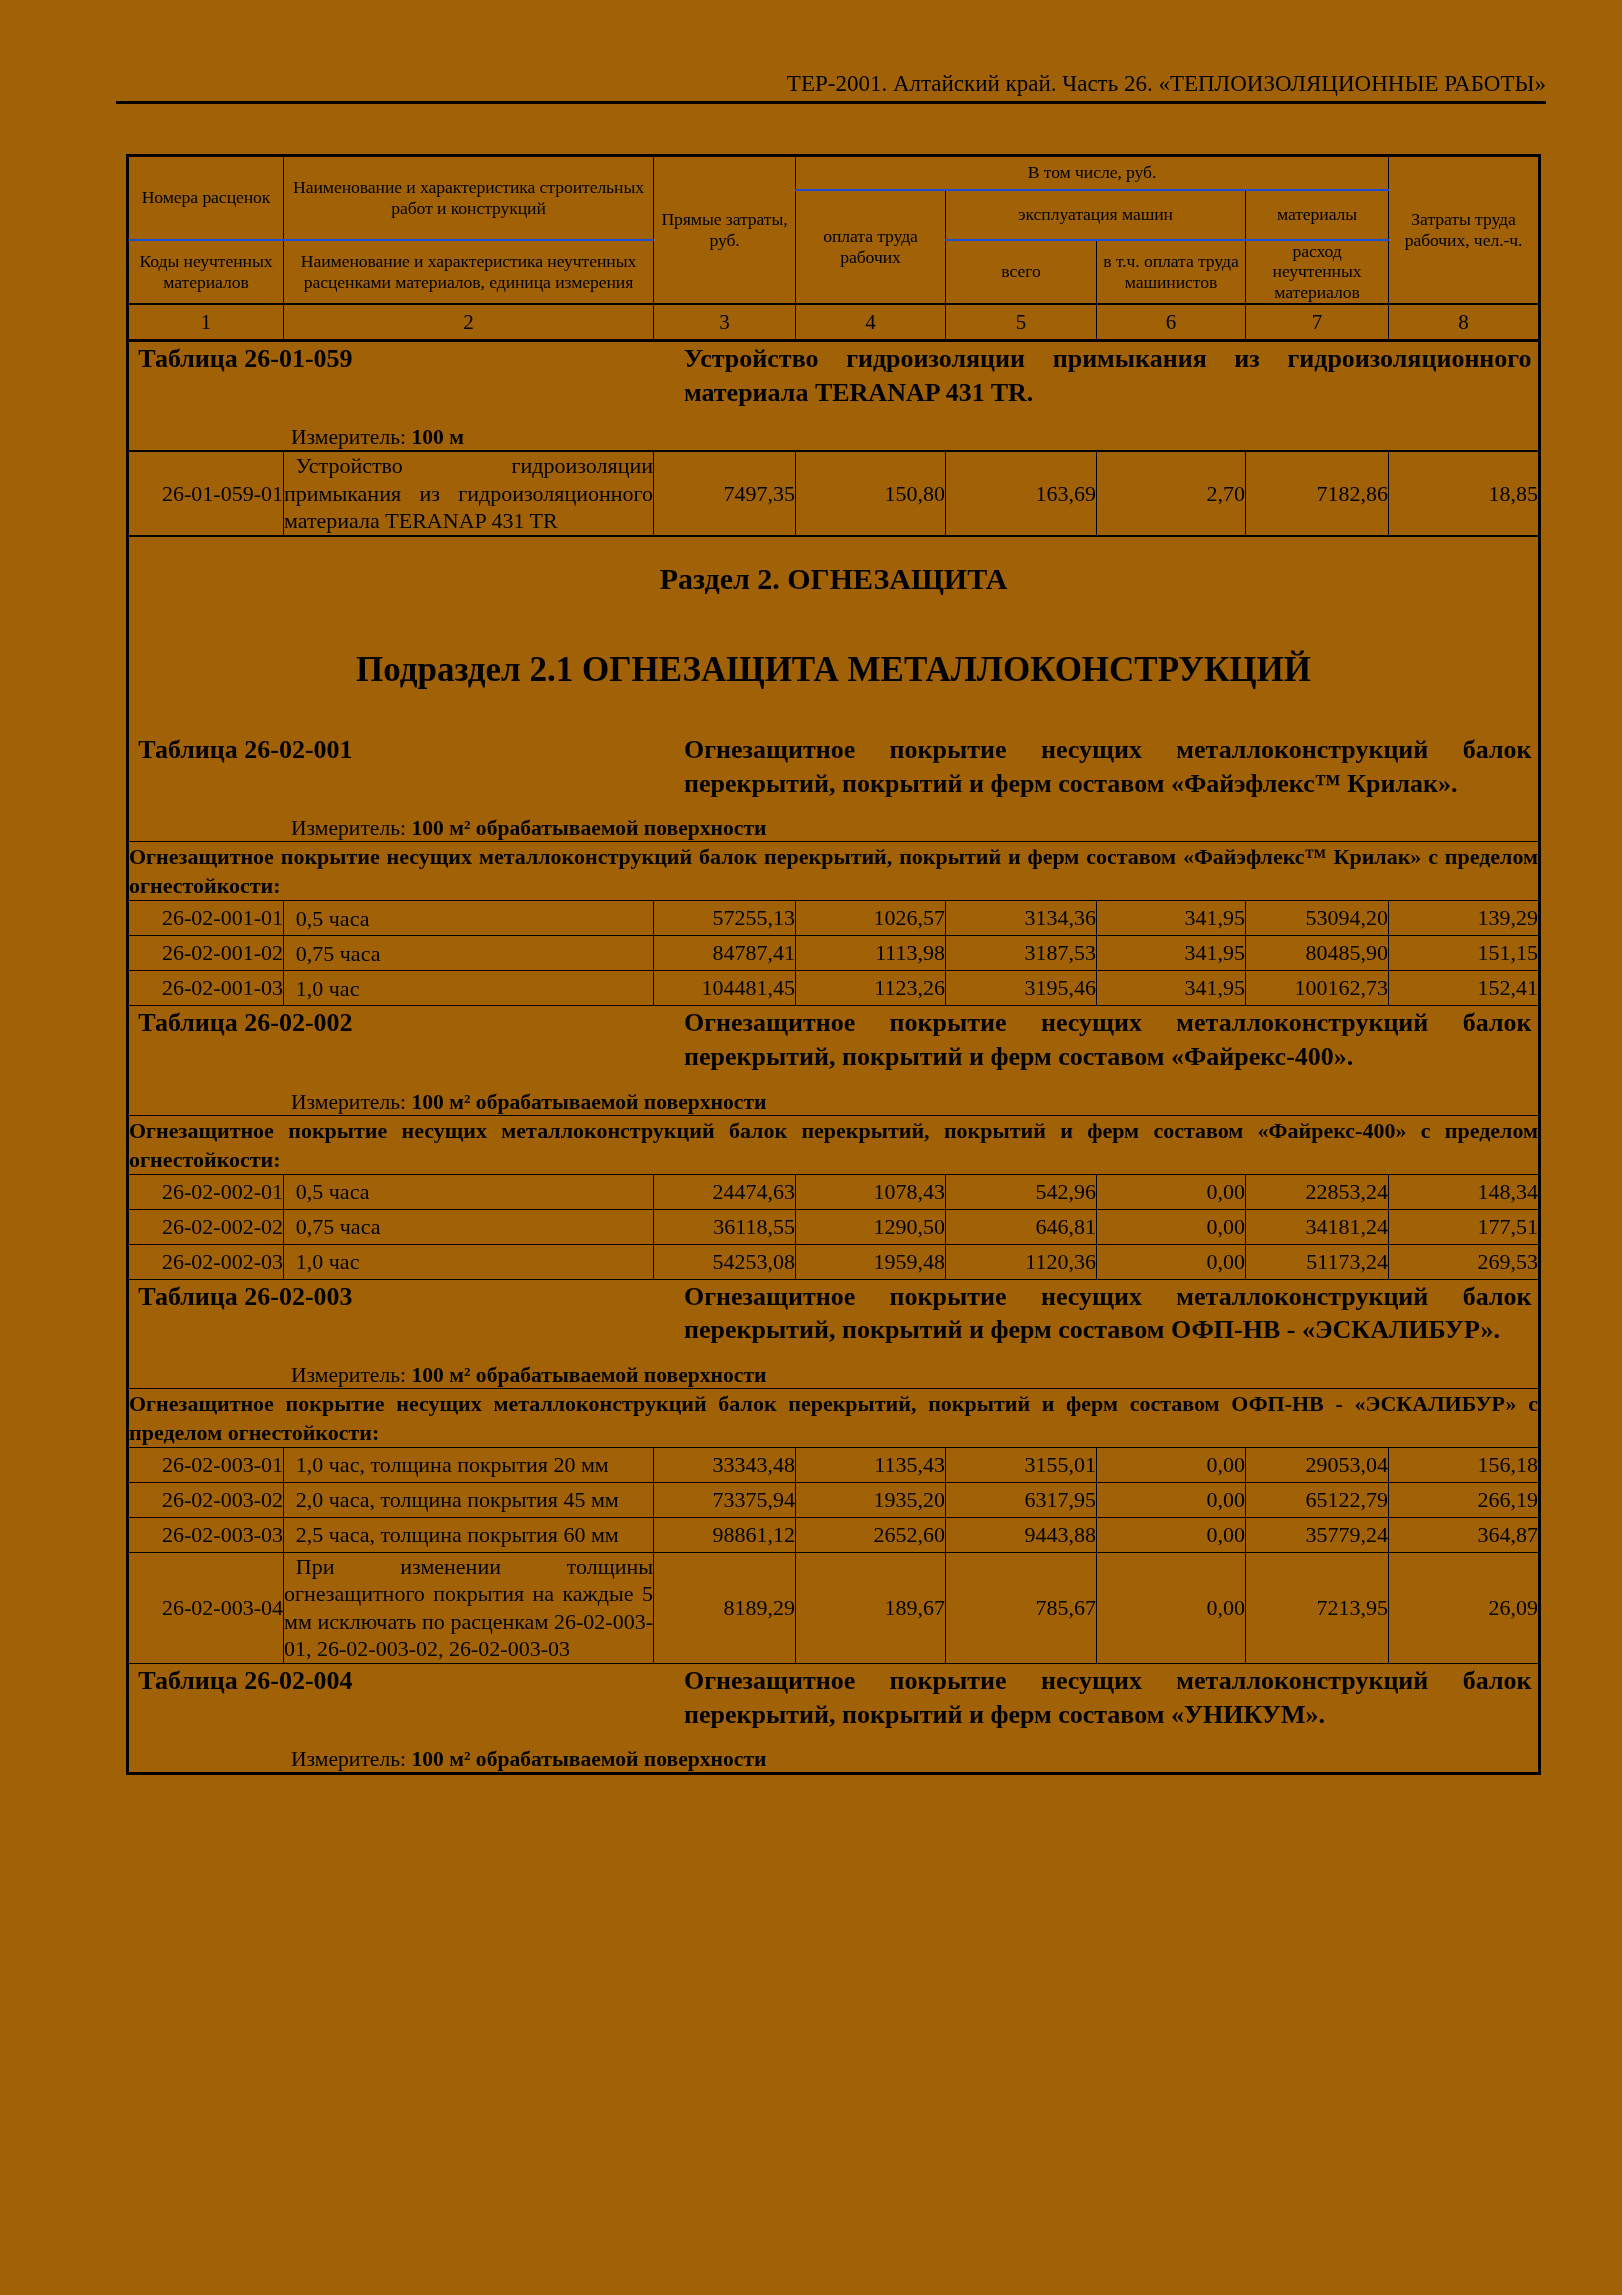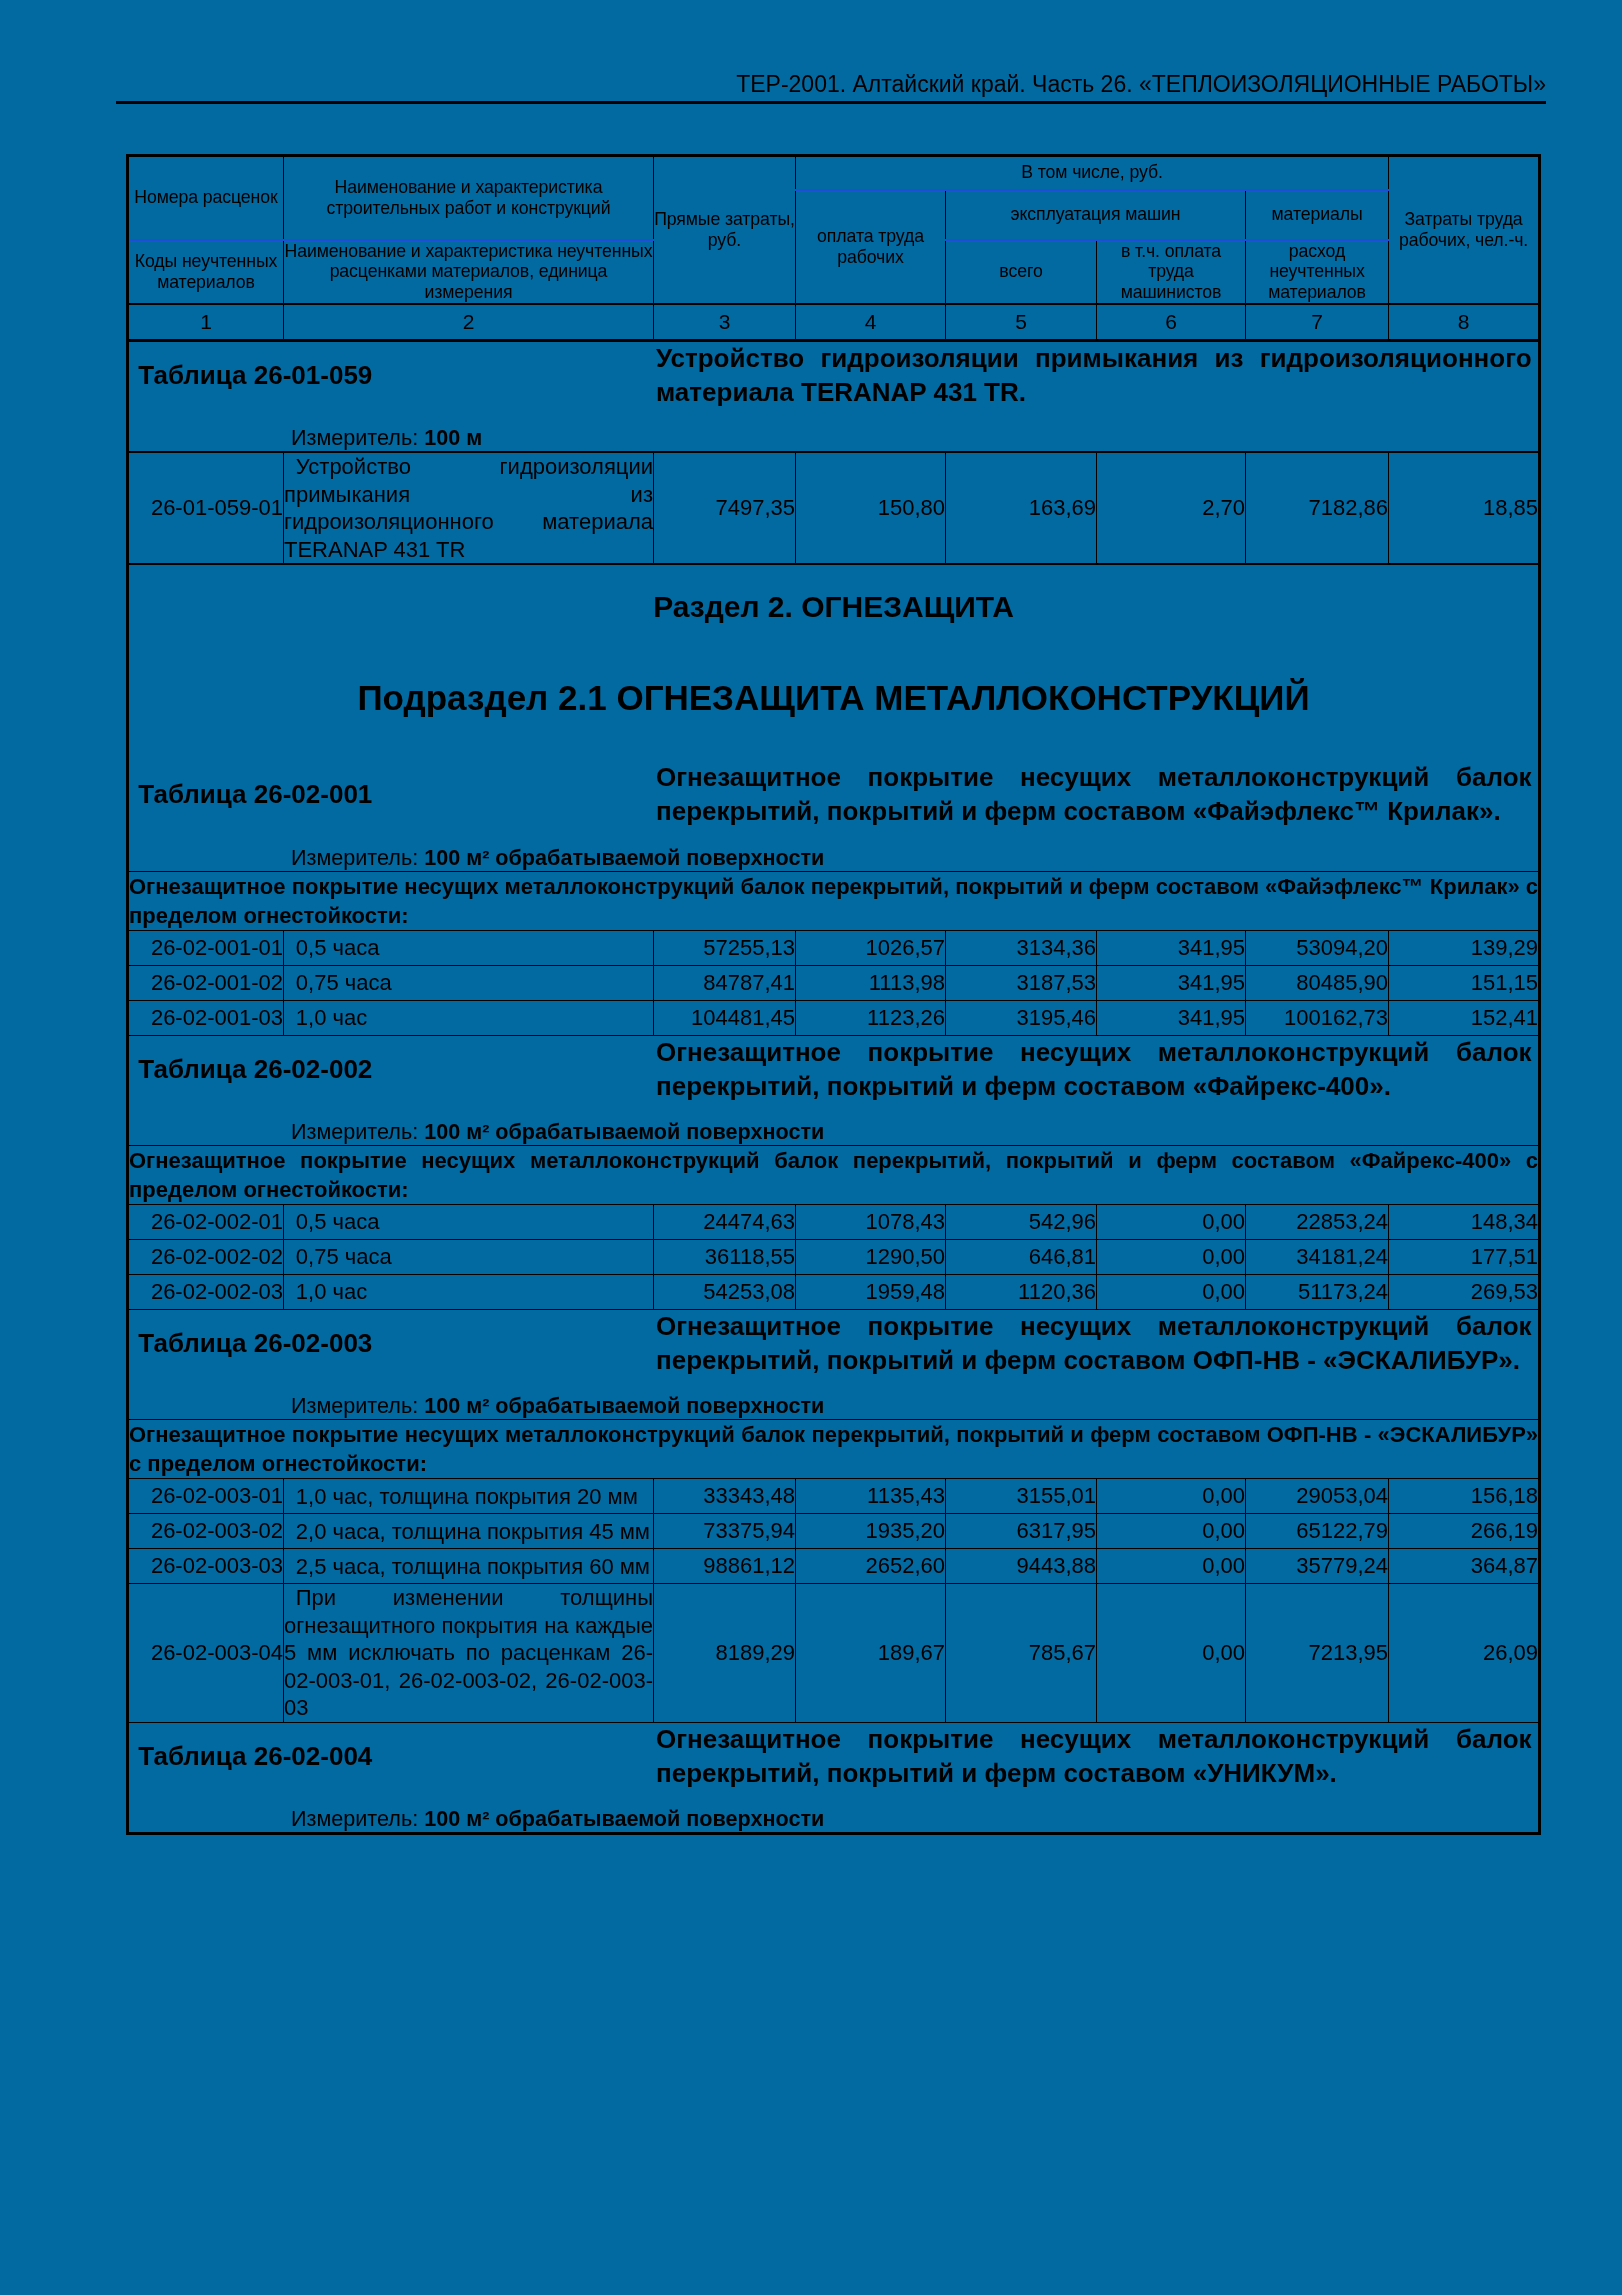--- a/index.html
+++ b/index.html
@@ -1,18 +1,18 @@
 <!DOCTYPE html>
 <html lang="ru" style="font-size:10.5px"><head>
 <meta charset="utf-8">
 <style>
   html, body { margin:0; padding:0; background:#ffffff; }
   .page {
-    position:relative; width:1623px; height:2295px; background:#0369a1;
-    font-family:Liberation Sans, sans-serif; color:#000; overflow:hidden;
+    position:relative; width:1623px; height:2295px; background:#a16207;
+    font-family:Liberation Serif, serif; color:#000; overflow:hidden;
   }
   .pg-header {
     position:absolute; top:71px; left:126px; width:1420px;
     text-align:right; font-size:23px; white-space:nowrap;
   }
   .pg-rule { position:absolute; top:101px; left:116px; width:1430px; height:3.3px; background:#000; }
 
   table.doc {
     position:absolute; top:154px; left:126px; width:1411px;
     border-collapse:collapse; table-layout:fixed; border:3.3px solid #000;
@@ -24,21 +24,21 @@
   tr.h3 { height:63px; }
   tr.h2 td, tr.h3 td { border-top:2px solid #1d4ed8; }
   td.hc { text-align:center; font-size:17.7px; line-height:1.18; padding:2.6px 5.2px; letter-spacing:-0.1px; }
   tr.h4 td {
     border-top:2px solid #000; border-bottom:3.3px solid #000;
     text-align:center; font-size:21px; height:34px;
   }
 
   td.tb { border:none; border-top:3.3px solid #000; border-bottom:3.3px solid #000; padding:17px 0 9.2px 0; }
   td.tb059 { padding-top:22px; }
-  .tb-grid { display:flex; align-items:center; }
+  .tb-grid { display:flex; align-items:flex-start;gap:28px; }
   .tb-grid.mt { margin-top:43px; }
   .tb-label { flex:0 0 37.4%; box-sizing:border-box; padding-left:9.2px;
               font-size:26px; font-weight:bold; line-height:1.3; }
   .tb-title { flex:1; font-size:26px; font-weight:bold; line-height:1.3;
               text-align:justify; padding-right:6.5px; }
   .tb-meter { margin:15.7px 0 0 162px; font-size:21.6px; }
   .tb-meter b { font-weight:bold; }
   .h-razdel    { text-align:center; font-weight:bold; font-size:30px; margin-top:25px; }
   .h-podrazdel { text-align:center; font-weight:bold; font-size:35px; margin-top:54px; }
 

